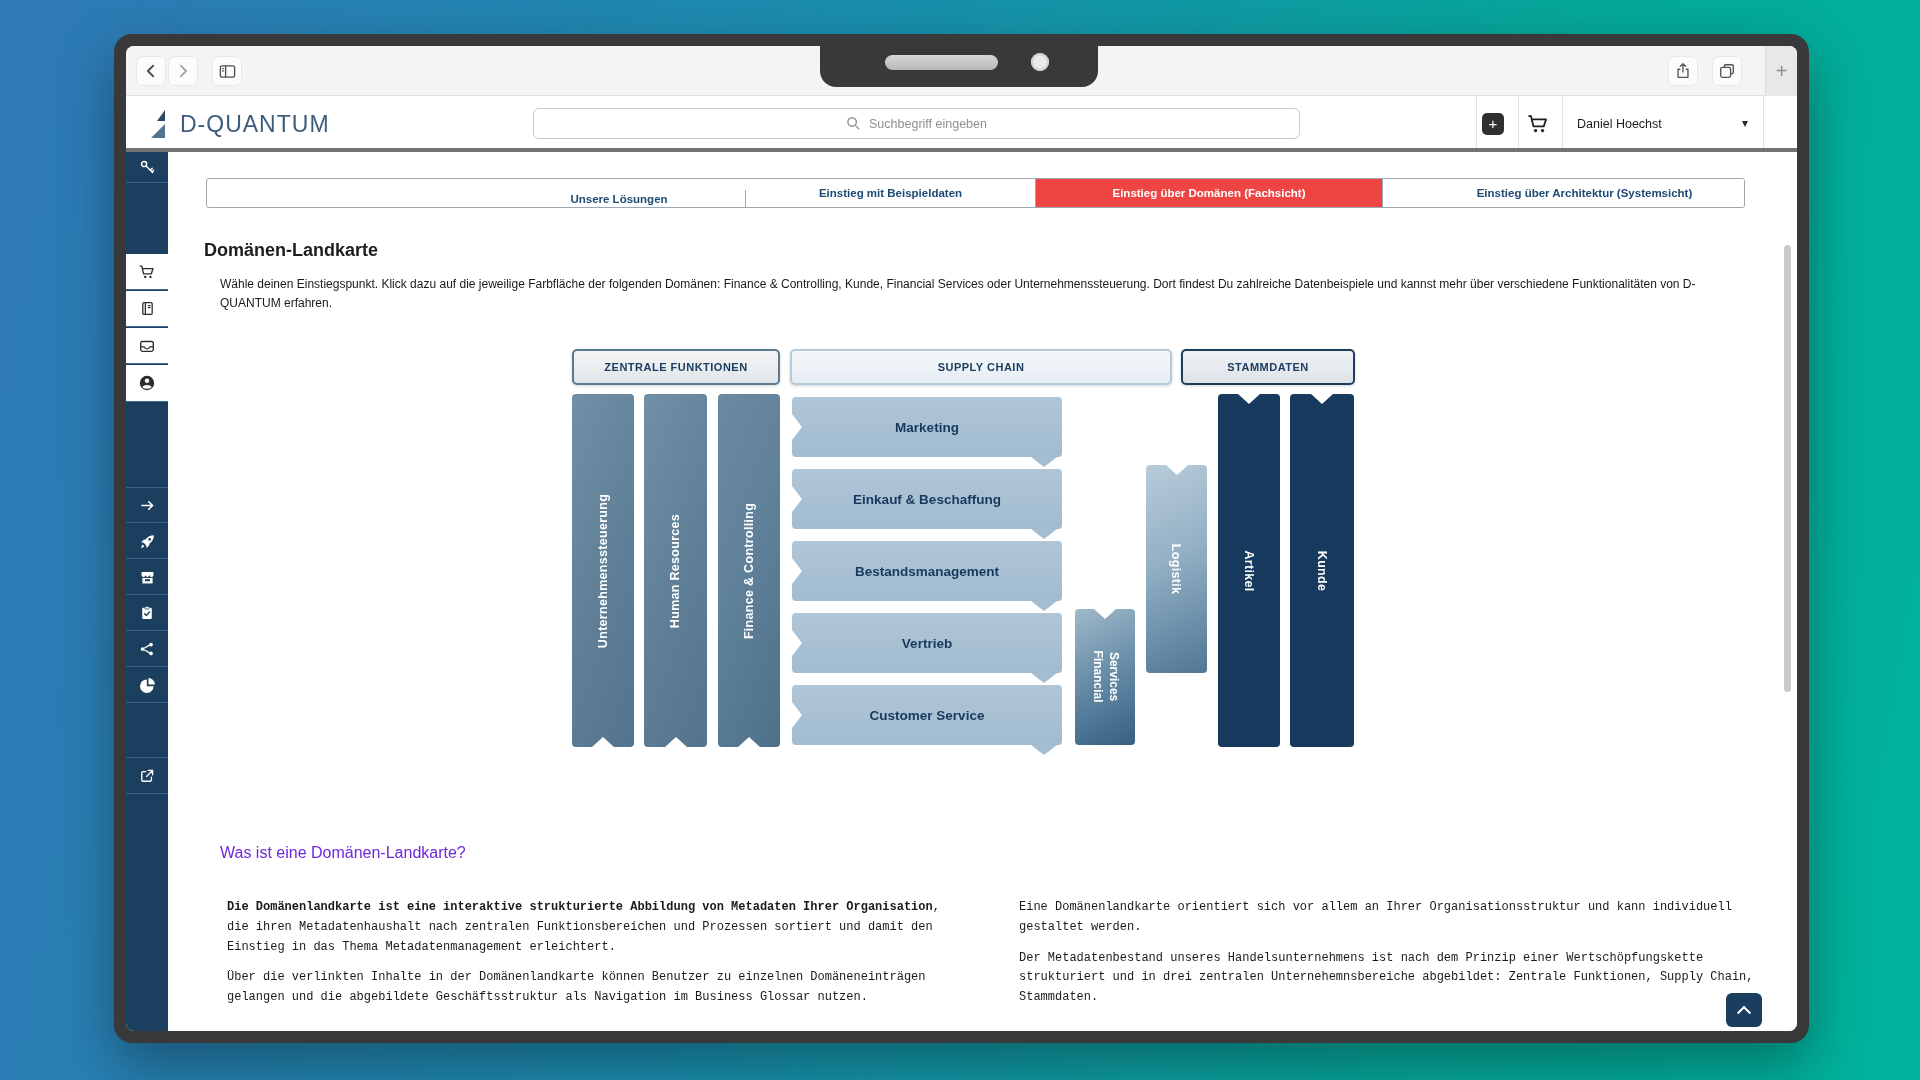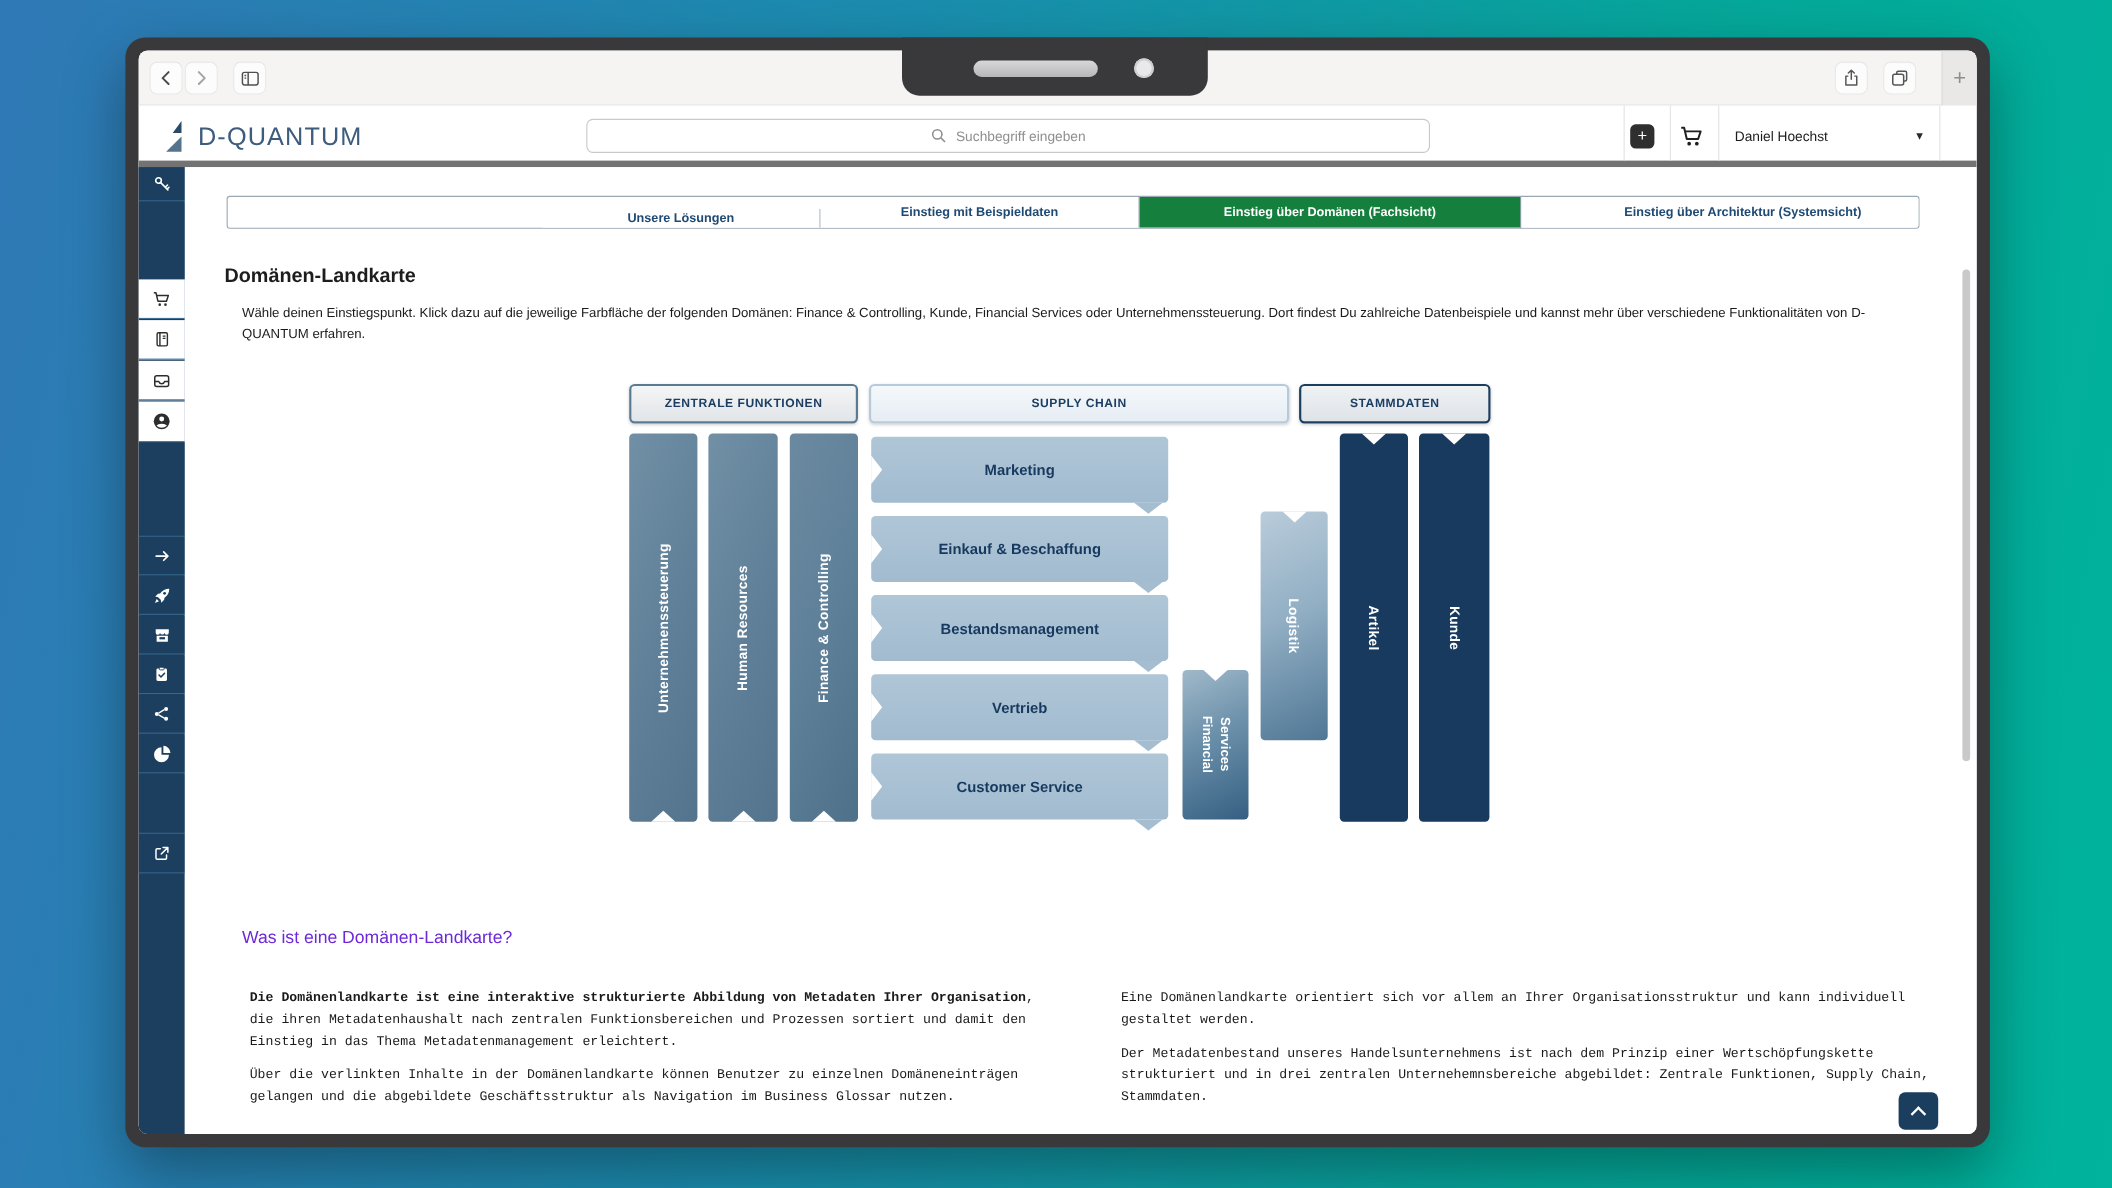--- a/index.html
+++ b/index.html
@@ -26,21 +26,21 @@
   .tb-btn { position:absolute; top:10px; width:30px; height:30px; background:#fcfcfc;
     border:1px solid #e8e8e8; border-radius:7px; display:flex; align-items:center; justify-content:center; }
   .tb-back { left:10px; } .tb-fwd { left:42px; } .tb-side { left:86px; }
   .tb-share { left:1542px; } .tb-tabs { left:1586px; }
   .newtab-strip { position:absolute; right:0; top:0; width:32px; height:50px;
     background:#e9e8e7; border-left:1px solid #dcdbda; display:flex; align-items:center; justify-content:center; }
   .newtab-plus { color:#8e8e8e; font-size:20px; font-weight:400; line-height:1; }
 
   
   .site-header { position:absolute; left:0; top:50px; right:0; height:56px;
-    background:#fff; border-bottom:6px solid #737373; }
+    background:#fff; border-bottom:4px solid #737373; }
   .logo { position:absolute; left:22px; top:13px; display:flex; align-items:center; gap:6px; }
   .logo-text { font-size:23px; letter-spacing:1px; color:#3e5c7c; font-weight:400; }
   .search-field { position:absolute; left:407px; top:12px; width:767px; height:31px;
     border:1px solid #c9c9c9; border-radius:6px; background:#fff;
     display:flex; align-items:center; justify-content:center; gap:8px; }
   .search-ph { font-size:12.5px; color:#8f8f8f; }
   .hdr-sep { position:absolute; top:0; bottom:0; width:1px; background:#e3e3e3; }
   .sep1{left:1350px;} .sep2{left:1392px;} .sep3{left:1436px;} .sep4{left:1637px;}
   .plus-btn { position:absolute; left:1356px; top:17px; width:22px; height:22px;
     background:#2f2f2f; border-radius:5px; display:flex; align-items:center; justify-content:center; }
@@ -59,21 +59,21 @@
   .expand-handle { position:absolute; left:44px; top:494px; width:18px; height:24px;
     color:#9a9a9a; font-size:17px; line-height:24px; }
 
   
   .app-content { position:absolute; left:42px; top:106px; right:0; bottom:0; background:#fff; }
   .tabs { position:absolute; left:38px; top:26px; width:1539px; height:30px; display:flex;
     border:1px solid #9ba8b2; border-radius:3px; overflow:hidden; background:#fff; }
   .tab { display:flex; align-items:center; justify-content:center; font-size:11.5px;
     font-weight:bold; color:#1e4a74; border-right:1px solid #9ba8b2; background:#fff; }
   .tab:last-child { border-right:none;padding-left:40px; }
-  .tab.active { background:#15803d; color:#fff; }
+  .tab.active { background:#ef4444; color:#fff; }
   .tw1{flex:0 0 286px;margin-top:48px;} .tw2{flex:0 0 253px;margin-top:11px;} .tw3{flex:0 0 290px;} .tw4{flex:0 0 347px;} .tw5{flex:0 0 363px;}
 
   .page-title { position:absolute; left:36px; top:88px; font-size:18px; font-weight:bold; color:#1d1d1d; }
   .intro { position:absolute; left:52px; top:123px; width:1498px; font-size:12px;
     line-height:1.6; color:#1a1a1a; }
 
   
   .grp { position:absolute; height:36px; border-radius:5px; display:flex; align-items:center;
     justify-content:center; font-size:11px; font-weight:bold; letter-spacing:.5px; color:#1c3e63;
     box-shadow:0 1px 3px rgba(0,0,0,.18); }

